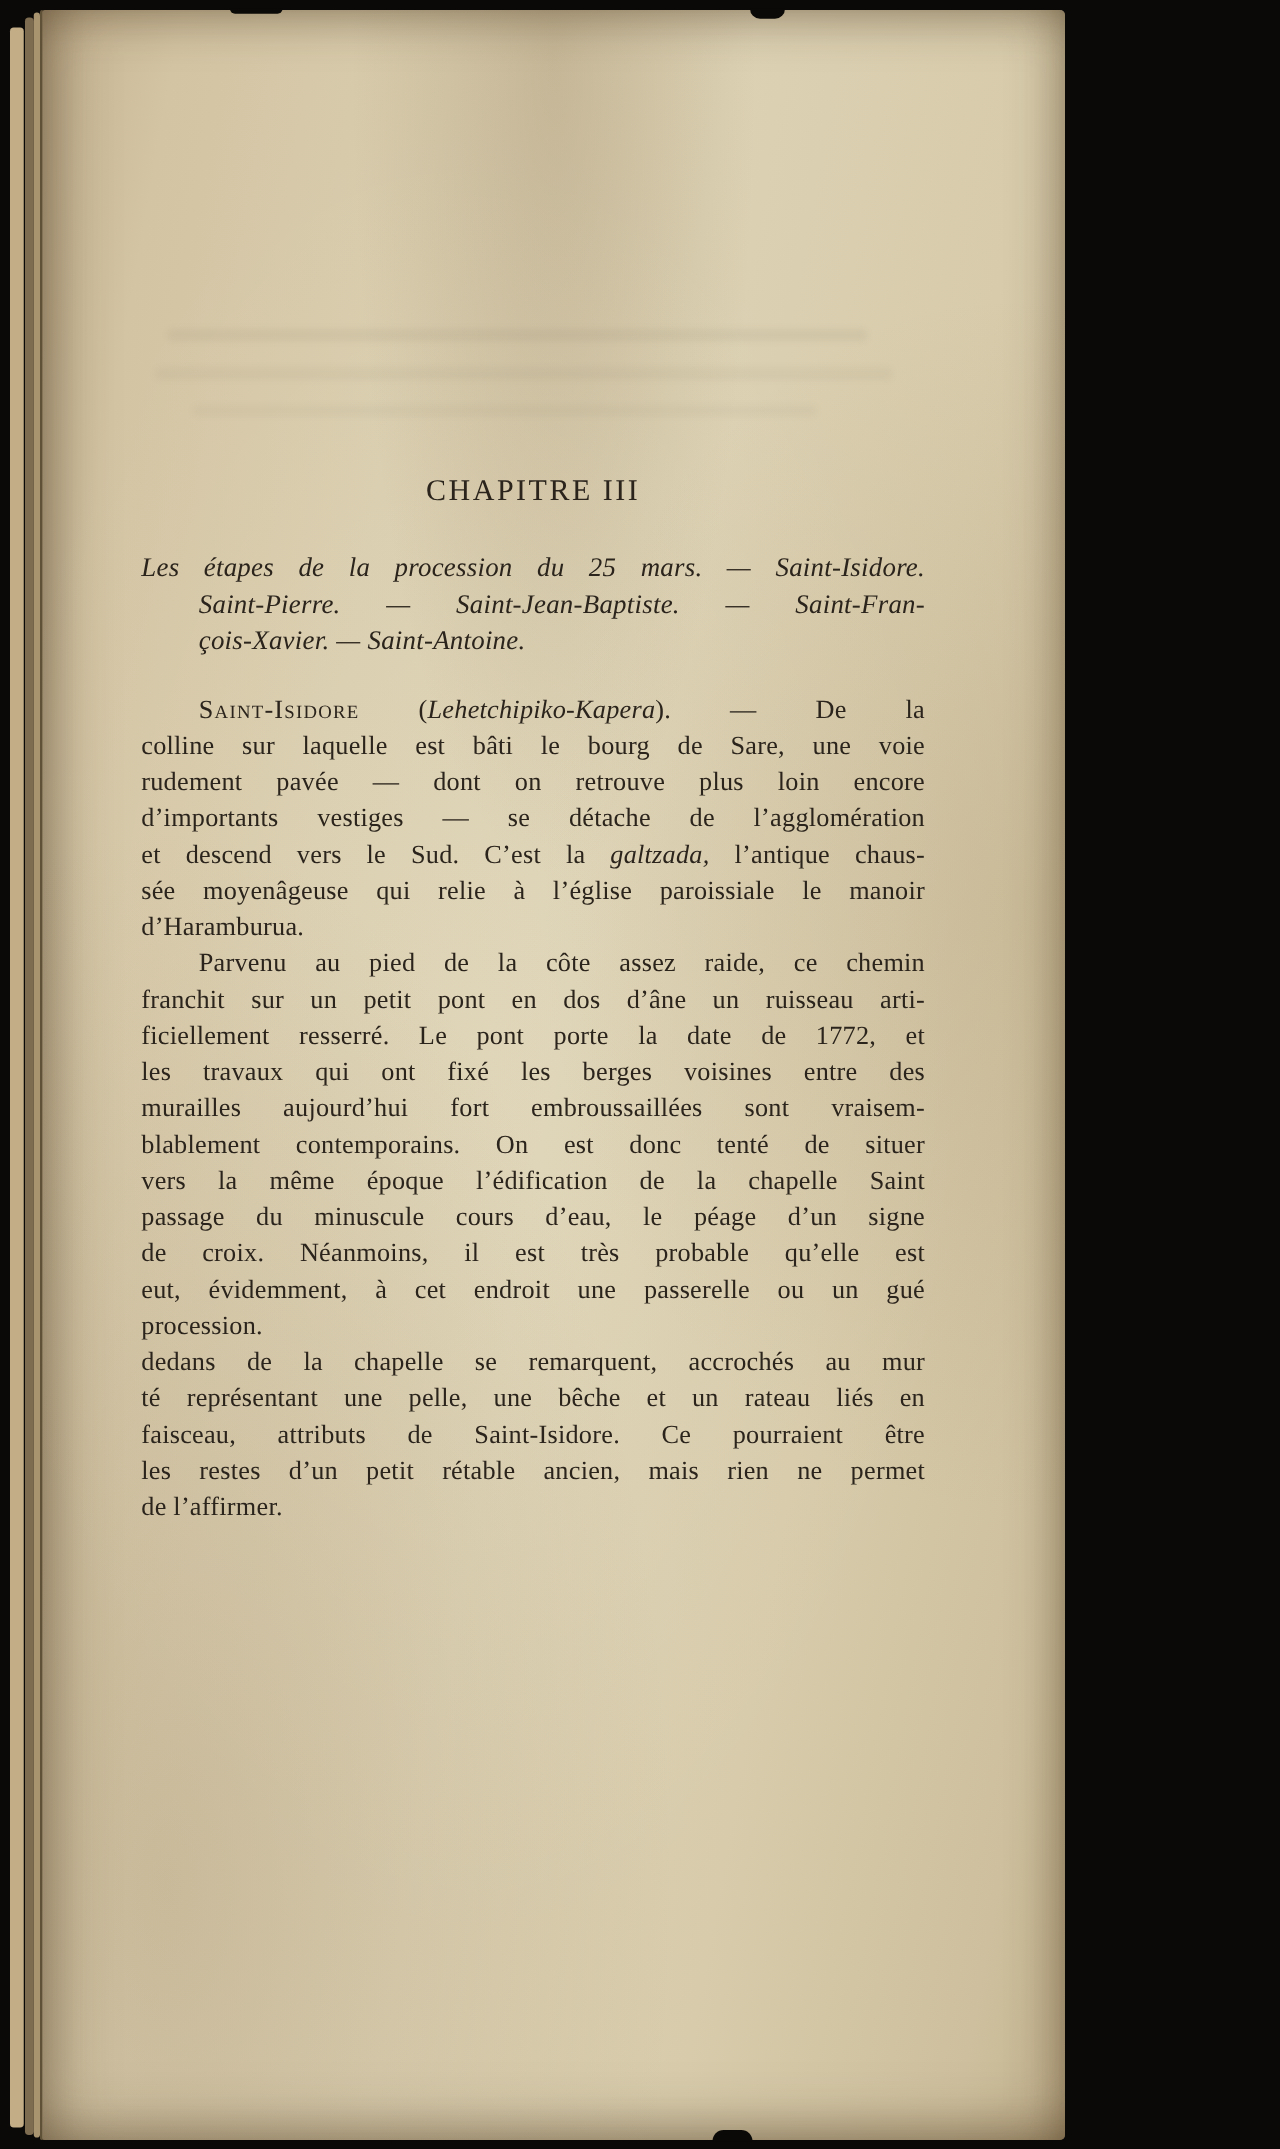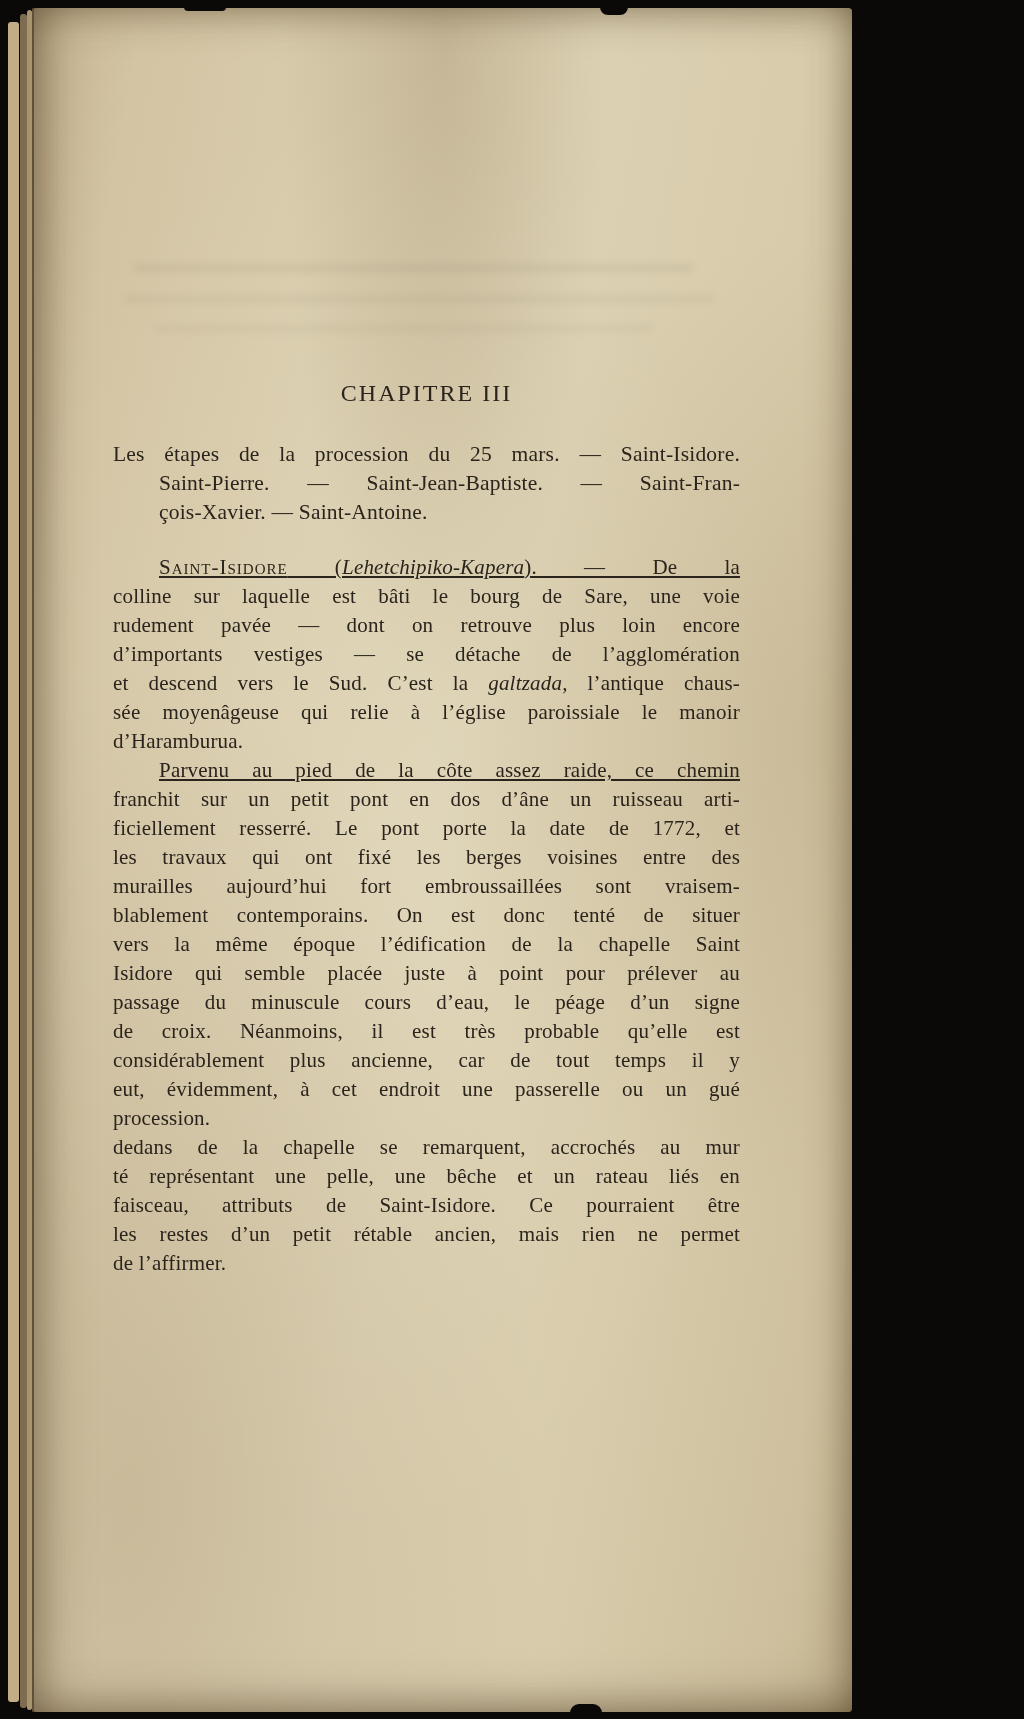--- a/index.html
+++ b/index.html
@@ -70,32 +70,33 @@
   }
   .chapter {
     font-size: 24px;
     font-weight: normal;
     letter-spacing: 2px;
     text-align: center;
     line-height: 30px;
     margin-bottom: 32px;
   }
   .summary {
+    font-style: italic;
     font-size: 21.5px;
     margin-bottom: 26px;
   }
   .summary .line.hang { padding-left: 46px; }
 
   .line {
     text-align: justify;
     text-align-last: justify;
     -moz-text-align-last: justify;
   }
   .line.lastline { text-align-last: left; -moz-text-align-last: left; }
-  .para .line.first { text-indent: 46px; text-decoration: underline; }
+  .para .line.first { text-indent: 46px; }
 
   .sc { font-variant: small-caps; letter-spacing: 1px; }
   .it { font-style: italic; }
 </style>
 </head>
 <body>
 
 <div class="scan">
 
   <div>
@@ -132,24 +133,22 @@
             <div class="line lastline"><span>d’Haramburua.</span></div>
           </div>
           <div class="para">
             <div class="line first"><span>Parvenu au pied de la côte assez raide, ce chemin</span></div>
             <div class="line"><span>franchit sur un petit pont en dos d’âne un ruisseau arti-</span></div>
             <div class="line"><span>ficiellement resserré. Le pont porte la date de 1772, et</span></div>
             <div class="line"><span>les travaux qui ont fixé les berges voisines entre des</span></div>
             <div class="line"><span>murailles aujourd’hui fort embroussaillées sont vraisem-</span></div>
             <div class="line"><span>blablement contemporains. On est donc tenté de situer</span></div>
             <div class="line"><span>vers la même époque l’édification de la chapelle Saint</span></div>
-            <div class="line"><span>Isidore qui semble placée juste à point pour prélever au</span></div>
             <div class="line"><span>passage du minuscule cours d’eau, le péage d’un signe</span></div>
             <div class="line"><span>de croix. Néanmoins, il est très probable qu’elle est</span></div>
-            <div class="line"><span>considérablement plus ancienne, car de tout temps il y</span></div>
             <div class="line"><span>eut, évidemment, à cet endroit une passerelle ou un gué</span></div>
             <div class="line lastline"><span>procession.</span></div>
           </div>
           <div class="para">
             <div class="line"><span>dedans de la chapelle se remarquent, accrochés au mur</span></div>
             <div class="line"><span>té représentant une pelle, une bêche et un rateau liés en</span></div>
             <div class="line"><span>faisceau, attributs de Saint-Isidore. Ce pourraient être</span></div>
             <div class="line"><span>les restes d’un petit rétable ancien, mais rien ne permet</span></div>
             <div class="line lastline"><span>de l’affirmer.</span></div>
           </div>

